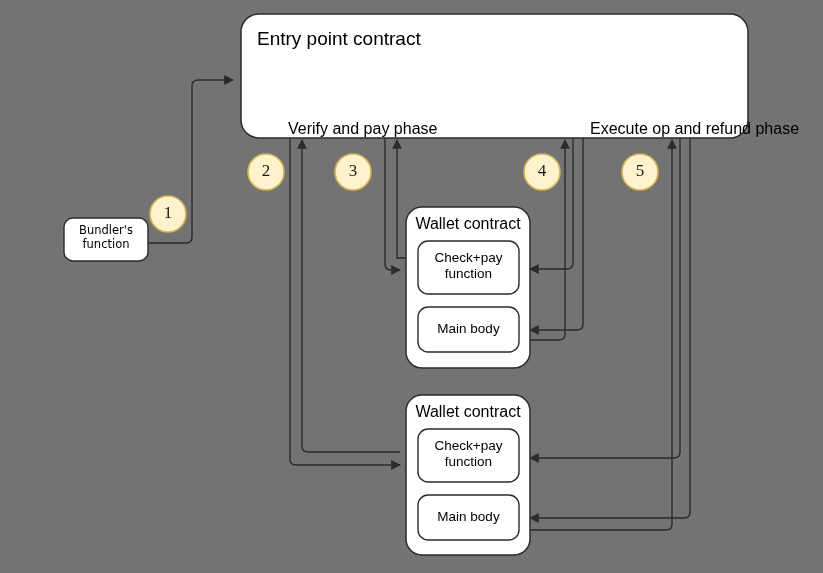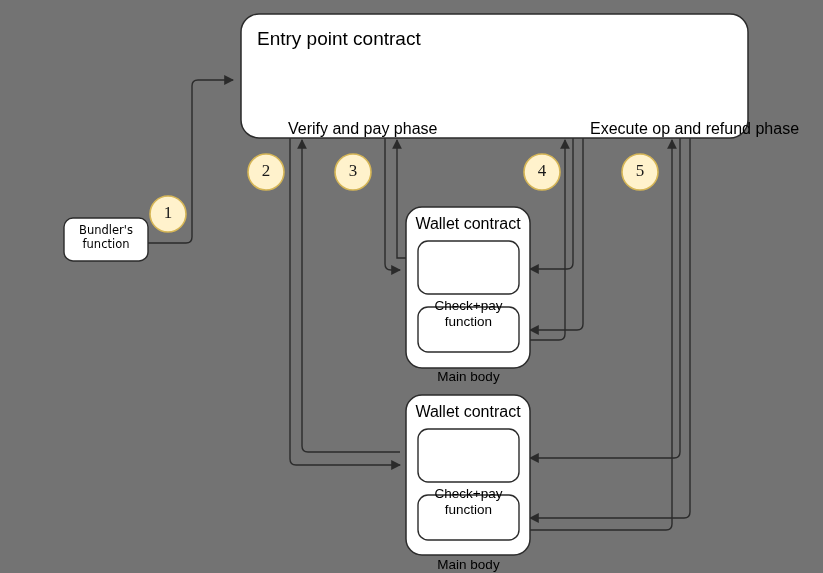--- a/index.html
+++ b/index.html
@@ -35,21 +35,20 @@
   }
   .title-text {
     font-size: 19px;
     text-align: left;
   }
   .box-label {
     font-size: 16px;
   }
   .inner-label {
     font-size: 13.5px;
-    margin-top: 48px;
   }
   .phase-label {
     font-size: 16px;
     white-space: nowrap;
   }
   .bundler-label {
     font-size: 11.5px;
     font-family: "DejaVu Sans", sans-serif;
   }
   .step-num {

